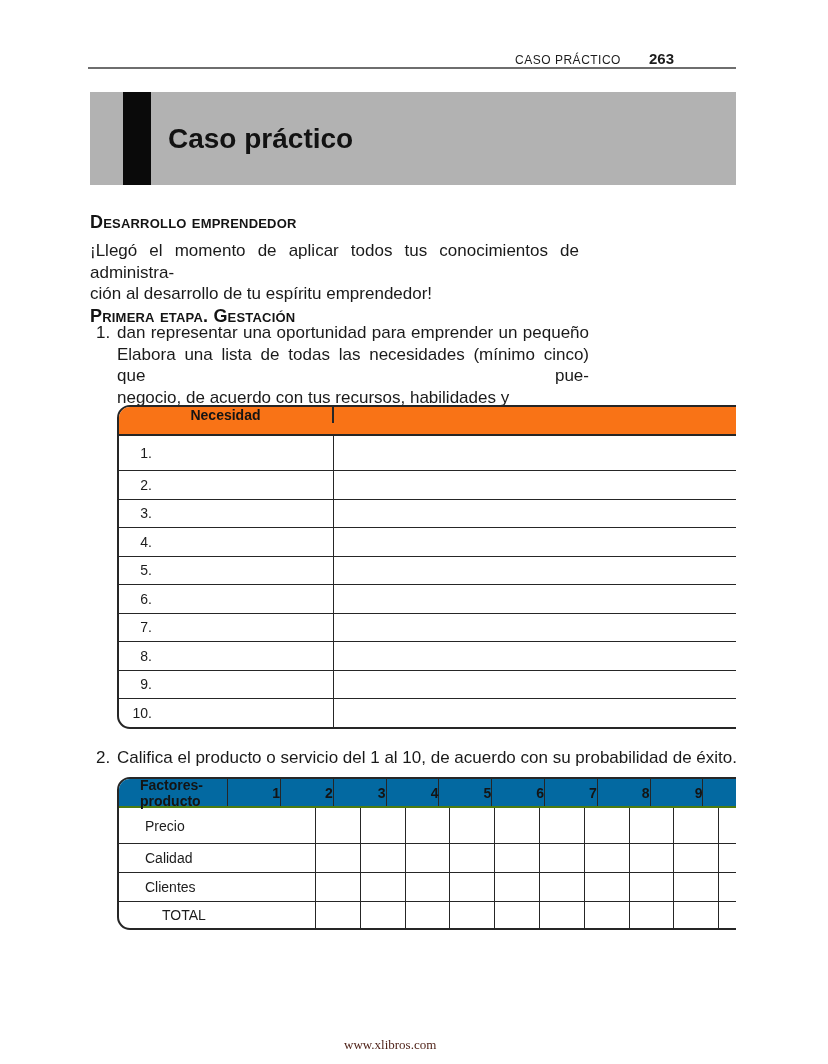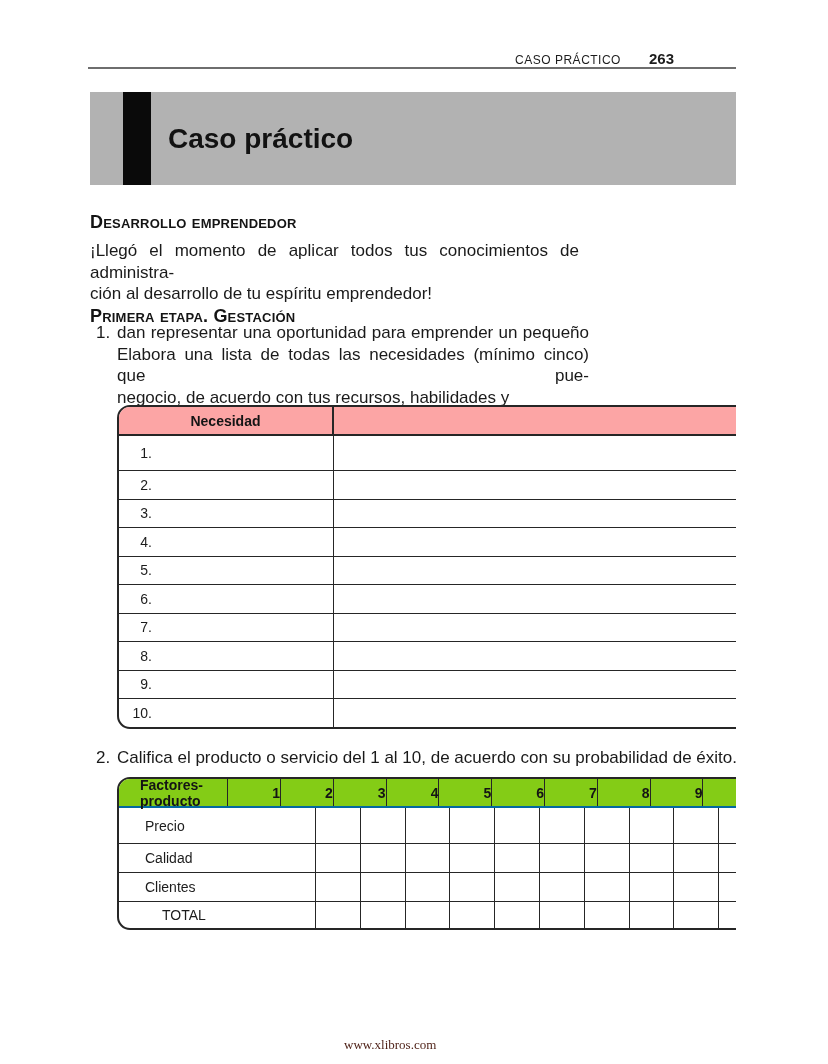--- a/index.html
+++ b/index.html
@@ -46,21 +46,21 @@
   .marker { width:27px; padding-left:6px; box-sizing:border-box; }
   .item1 .item-lines { width:472px; }
   .item2 .item-text { padding-left:0px; }
 
   
   .needs-table {
     position:absolute; left:117px; top:405px; width:648px;
     border:2px solid #262626; border-radius:13px; overflow:hidden;
     box-sizing:border-box; background:#fff;
   }
-  .nt-header { display:flex; height:27px; background:#fca5a5; border-bottom:2px solid #262626; }
+  .nt-header { display:flex; height:27px; background:#f97316; border-bottom:2px solid #262626;flex-direction:column; }
   .nt-header .c1 {
     width:215px; box-sizing:border-box; border-right:2px solid #262626;
     display:flex; align-items:center; justify-content:center;
     font-weight:bold; font-size:14px; color:#141414;
   }
   .nt-header .c2 {
     flex:1; display:flex; align-items:center; justify-content:center;
     font-weight:bold; font-size:14px; color:#141414;
   }
   .nt-row { display:flex; height:27.5px; border-bottom:1.5px solid #262626; }
@@ -72,21 +72,21 @@
   }
   .nt-row .c1 .num { display:inline-block; width:33px; text-align:right; }
   .nt-row .c2 { flex:1; }
 
   
   .factors-table {
     position:absolute; left:117px; top:777px; width:648px;
     border:2px solid #262626; border-radius:13px; overflow:hidden;
     box-sizing:border-box; background:#fff;
   }
-  .ft-header { display:flex; height:27px; background:#84cc16; border-bottom:2px solid #0369a1;gap:44px; }
+  .ft-header { display:flex; height:27px; background:#0369a1; border-bottom:2px solid #4d7c0f;gap:44px; }
   .ft-header .flabel {
     width:197px; box-sizing:border-box; border-right:1.8px solid #262626;
     display:flex; align-items:center; padding-left:21px;
     font-weight:bold; font-size:14px; color:#141414;
   }
   .ft-header .fscore {
     flex:1; box-sizing:border-box; border-right:1.5px solid #262626;
     display:flex; align-items:center; justify-content:center;
     font-weight:bold; font-size:14px; color:#141414;
   }

